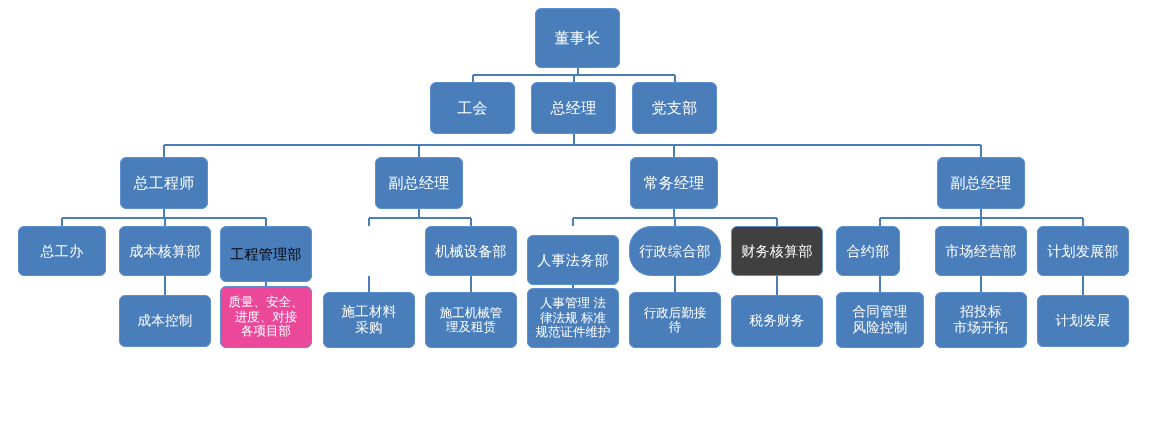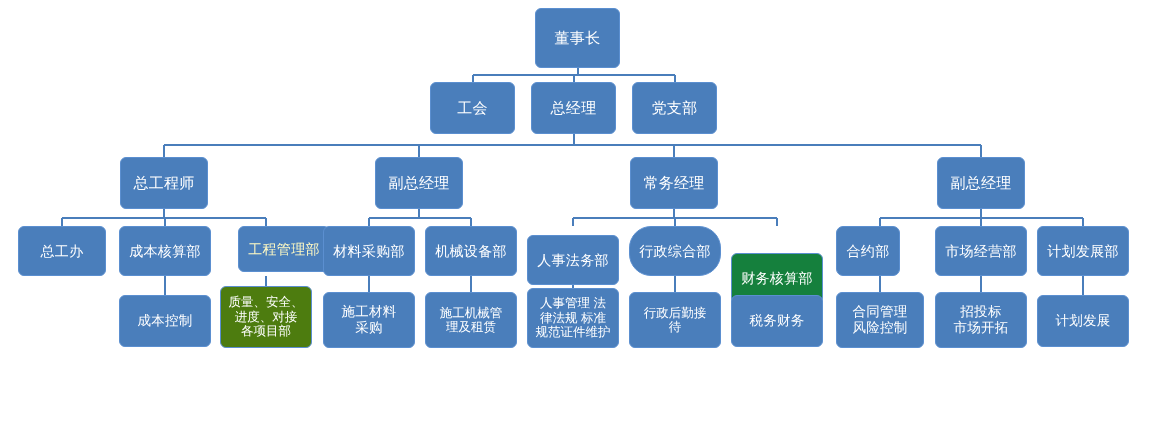--- a/index.html
+++ b/index.html
@@ -91,31 +91,30 @@
 <div class="node lvl1" style="left: 535px; top: 8px; width: 85px; height: 60px; background: rgb(74, 126, 187); border-color: rgb(91, 143, 208); color: rgb(255, 255, 255);"><span>董事长</span></div>
     <div class="node lvl2" style="left: 430px; top: 82px; width: 85px; height: 52px; background: rgb(74, 126, 187); border-color: rgb(91, 143, 208); color: rgb(255, 255, 255);"><span>工会</span></div>
     <div class="node lvl2" style="left: 531px; top: 82px; width: 85px; height: 52px; background: rgb(74, 126, 187); border-color: rgb(91, 143, 208); color: rgb(255, 255, 255);"><span>总经理</span></div>
     <div class="node lvl2" style="left: 632px; top: 82px; width: 85px; height: 52px; background: rgb(74, 126, 187); border-color: rgb(91, 143, 208); color: rgb(255, 255, 255);"><span>党支部</span></div>
     <div class="node lvl3" style="left: 120px; top: 157px; width: 88px; height: 52px; background: rgb(74, 126, 187); border-color: rgb(91, 143, 208); color: rgb(255, 255, 255);"><span>总工程师</span></div>
     <div class="node lvl3" style="left: 375px; top: 157px; width: 88px; height: 52px; background: rgb(74, 126, 187); border-color: rgb(91, 143, 208); color: rgb(255, 255, 255);"><span>副总经理</span></div>
     <div class="node lvl3" style="left: 630px; top: 157px; width: 88px; height: 52px; background: rgb(74, 126, 187); border-color: rgb(91, 143, 208); color: rgb(255, 255, 255);"><span>常务经理</span></div>
     <div class="node lvl3" style="left: 937px; top: 157px; width: 88px; height: 52px; background: rgb(74, 126, 187); border-color: rgb(91, 143, 208); color: rgb(255, 255, 255);"><span>副总经理</span></div>
     <div class="node lvl4" style="left: 18px; top: 226px; width: 88px; height: 50px; background: rgb(74, 126, 187); border-color: rgb(91, 143, 208); color: rgb(255, 255, 255);"><span>总工办</span></div>
     <div class="node lvl4" style="left: 119px; top: 226px; width: 92px; height: 50px; background: rgb(74, 126, 187); border-color: rgb(91, 143, 208); color: rgb(255, 255, 255);"><span>成本核算部</span></div>
-    <div class="node lvl4" style="left: 238px; top: 226px; width: 92px; height: 46px; background: rgb(74, 126, 187); border-color: rgb(91, 143, 208); color: #fef9c3;"><span>工程管理部</span></div>
-    <div class="node lvl4" style="left: 323px; top: 226px; width: 92px; height: 50px; background: rgb(74, 126, 187); border-color: rgb(91, 143, 208); color: rgb(255, 255, 255);"><span>材料采购部</span></div>
+    <div class="node lvl4" style="left: 220px; top: 226px; width: 92px; height: 56px; background: rgb(74, 126, 187); border-color: rgb(91, 143, 208); color: #000000;"><span>工程管理部</span></div>
     <div class="node lvl4" style="left: 425px; top: 226px; width: 92px; height: 50px; background: rgb(74, 126, 187); border-color: rgb(91, 143, 208); color: rgb(255, 255, 255);"><span>机械设备部</span></div>
     <div class="node lvl4" style="left: 527px; top: 226px; width: 92px; height: 50px; background: rgb(74, 126, 187); border-color: rgb(91, 143, 208); color: rgb(255, 255, 255); margin-top: 9px;"><span>人事法务部</span></div>
     <div class="node lvl4" style="left: 629px; top: 226px; width: 92px; height: 50px; background: rgb(74, 126, 187); border-color: rgb(91, 143, 208); color: rgb(255, 255, 255); border-radius: 22px;"><span>行政综合部</span></div>
-    <div class="node lvl4" style="left: 731px; top: 226px; width: 92px; height: 50px; background: #15803d; border-color: rgb(91, 143, 208); color: rgb(255, 255, 255); margin-top: 27px;"><span>财务核算部</span></div>
+    <div class="node lvl4" style="left: 731px; top: 226px; width: 92px; height: 50px; background: #404040; border-color: rgb(91, 143, 208); color: rgb(255, 255, 255);"><span>财务核算部</span></div>
     <div class="node lvl4" style="left: 836px; top: 226px; width: 64px; height: 50px; background: rgb(74, 126, 187); border-color: rgb(91, 143, 208); color: rgb(255, 255, 255); border-radius: 7px;"><span>合约部</span></div>
     <div class="node lvl4" style="left: 935px; top: 226px; width: 92px; height: 50px; background: rgb(74, 126, 187); border-color: rgb(91, 143, 208); color: rgb(255, 255, 255);"><span>市场经营部</span></div>
     <div class="node lvl4" style="left: 1037px; top: 226px; width: 92px; height: 50px; background: rgb(74, 126, 187); border-color: rgb(91, 143, 208); color: rgb(255, 255, 255);"><span>计划发展部</span></div>
     <div class="node lvl5" style="left: 119px; top: 295px; width: 92px; height: 52px; background: rgb(74, 126, 187); border-color: rgb(91, 143, 208); color: rgb(255, 255, 255);"><span>成本控制</span></div>
-    <div class="node lvl5 tight" style="left: 220px; top: 286px; width: 92px; height: 62px; background: #4d7c0f; border-color: rgb(91, 143, 208); color: rgb(255, 255, 255);"><span>质量、安全、
+    <div class="node lvl5 tight" style="left: 220px; top: 286px; width: 92px; height: 62px; background: #ec4899; border-color: rgb(91, 143, 208); color: rgb(255, 255, 255);"><span>质量、安全、
 进度、对接
 各项目部</span></div>
     <div class="node lvl5" style="left: 323px; top: 292px; width: 92px; height: 56px; background: rgb(74, 126, 187); border-color: rgb(91, 143, 208); color: rgb(255, 255, 255);"><span>施工材料
 采购</span></div>
     <div class="node lvl5 tight" style="left: 425px; top: 292px; width: 92px; height: 56px; background: rgb(74, 126, 187); border-color: rgb(91, 143, 208); color: rgb(255, 255, 255);"><span>施工机械管
 理及租赁</span></div>
     <div class="node lvl5 tight" style="left: 527px; top: 288px; width: 92px; height: 60px; background: rgb(74, 126, 187); border-color: rgb(91, 143, 208); color: rgb(255, 255, 255);"><span>人事管理 法
 律法规 标准
 规范证件维护</span></div>
     <div class="node lvl5 tight" style="left: 629px; top: 292px; width: 92px; height: 56px; background: rgb(74, 126, 187); border-color: rgb(91, 143, 208); color: rgb(255, 255, 255);"><span>行政后勤接

